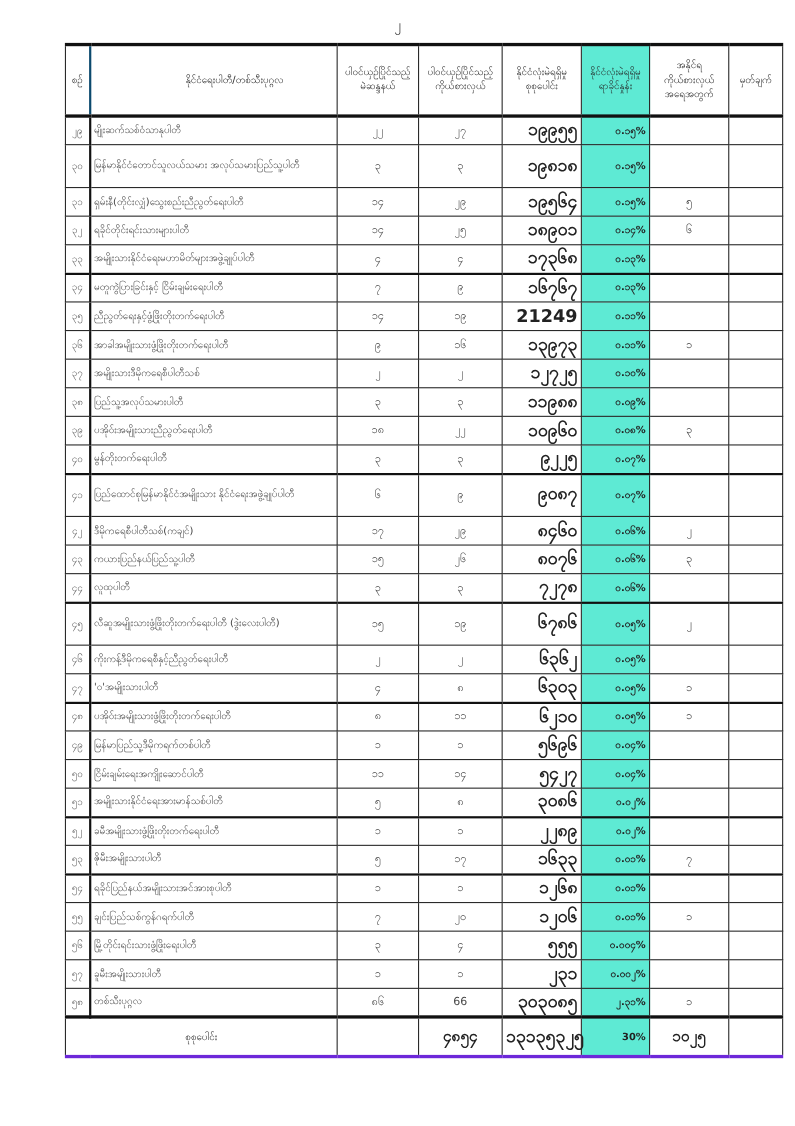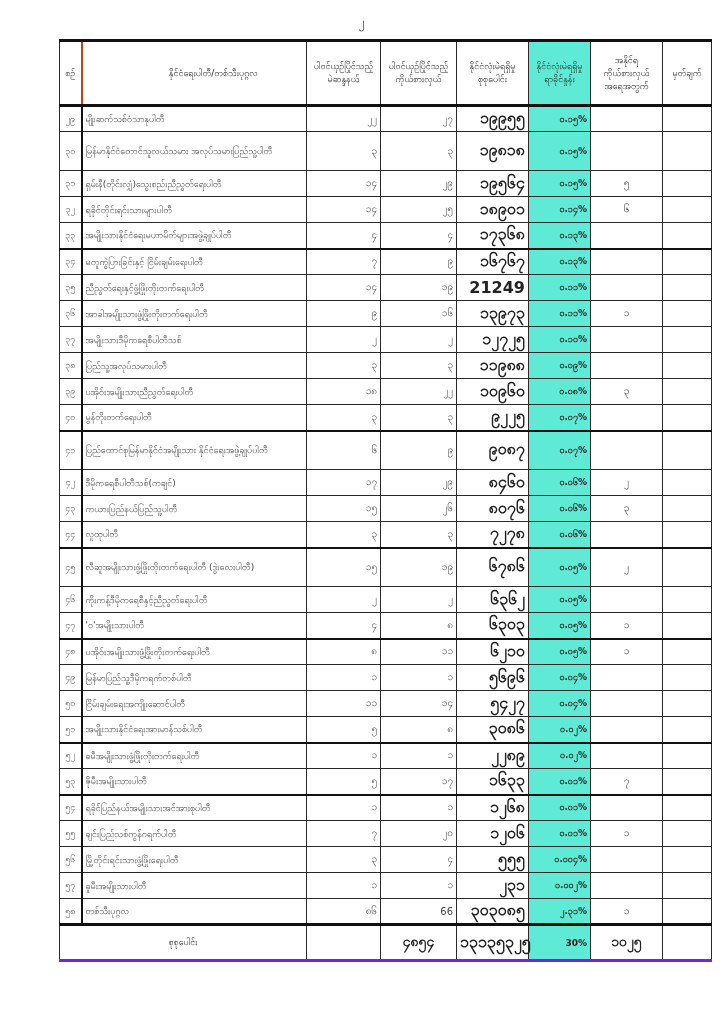--- a/index.html
+++ b/index.html
@@ -10,22 +10,22 @@
   table { position: absolute; left: 59px; top: 39px; width: 632px; border-collapse: collapse;
           table-layout: fixed; font-size: 9px; }
   th, td { border: 1px solid #2a2a2a; padding: 0 3px; }
   thead th { height: 62px; font-weight: normal; font-size: 9px; text-align: center;
              line-height: 13px; border-top: 3px solid #111; border-bottom: 3px solid #111; }
   col.c-no { width: 22px; } col.c-name { width: 225px; } col.c-a { width: 74px; }
   col.c-b { width: 76px; } col.c-c { width: 72px; } col.c-d { width: 62px; }
   col.c-e { width: 72px; } col.c-f { width: 49px; }
   td.no { text-align: center; color: #555; font-size: 9px; }
   td.name { text-align: left; color: #444; font-size: 9px; line-height: 14px; border-left: 2px solid #111; }
-  th.name { border-left: 2px solid #c2410c; padding-left: 41px; }
-  td.num { text-align: right; color: #444; font-size: 10px; }
+  th.name { border-left: 2px solid #0c4a6e; padding-left: 41px; }
+  td.num { text-align: center; color: #444; font-size: 10px; }
   td.votes { text-align: right; font-weight: bold; color: #222; font-size: 16px; }
   td.pct, th.pct { background: #5eead4; }
   td.pct { text-align: right; font-weight: bold; font-size: 9px; color: #222; }
   td.seat { text-align: center; font-size: 10px; color: #333; }
   tbody tr { height: 26px; }
   tbody tr.tall { height: 39px; }
   tbody tr.total { height: 36px; }
   tbody tr.total td { border-top: 3px solid #111; border-bottom: 3px solid #6d28d9; }
   tr.sep td { border-top: 2px solid #111; }
   td.total-label { text-align: center; font-size: 9px; color: #222; }

